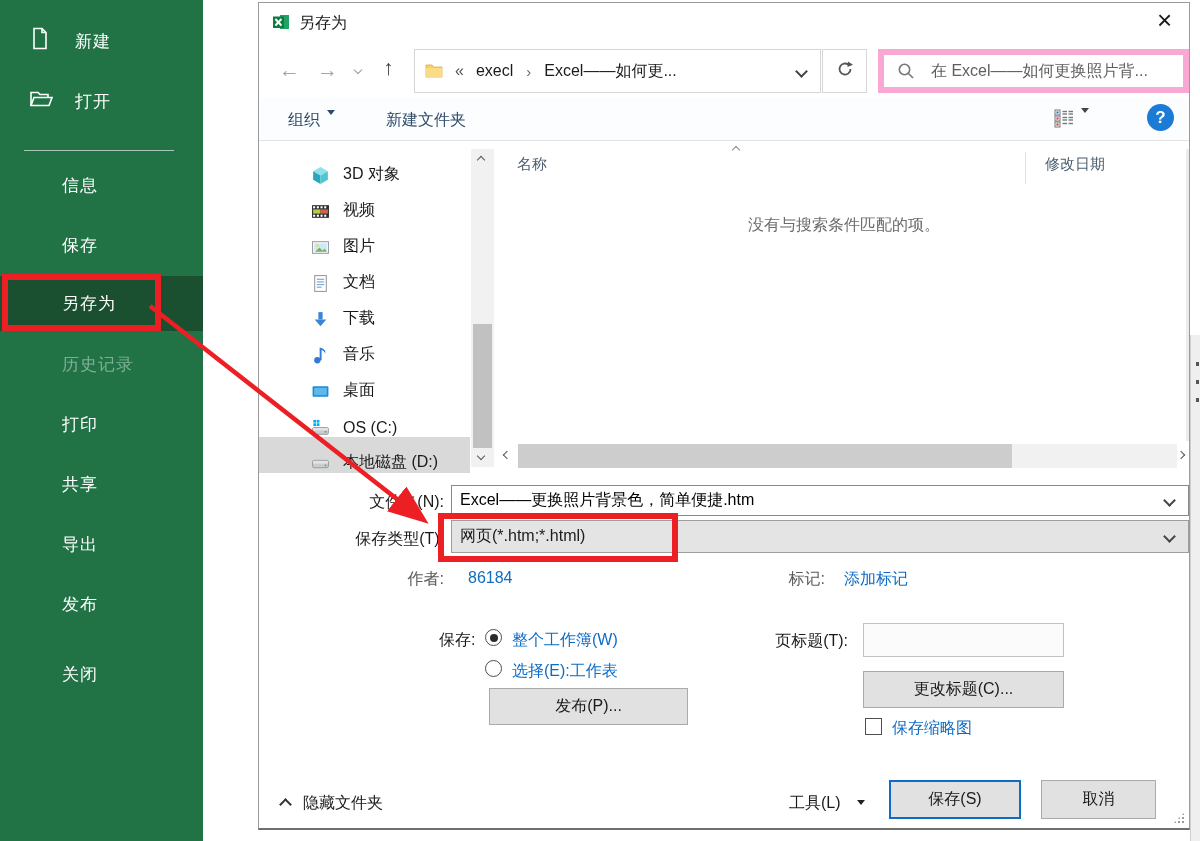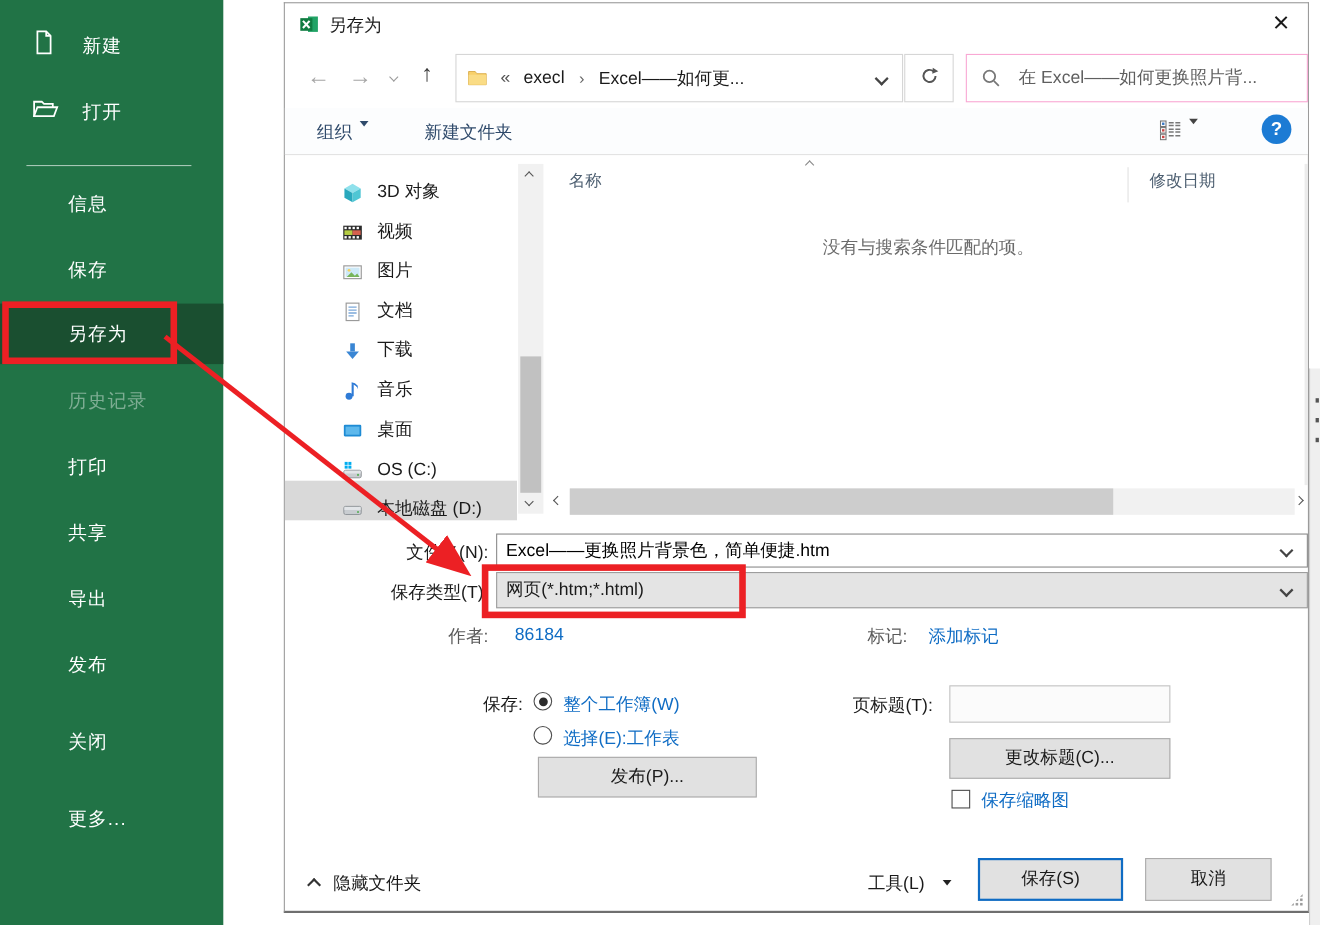--- a/index.html
+++ b/index.html
@@ -22,21 +22,21 @@
   .dlg-title{left:40px;top:10px;font-size:16px}
   .dlg-close{left:898px;top:2px;font-size:26px;font-weight:300;color:#1a1a1a;cursor:pointer}
   
   .nav-glyph{font-size:21px;line-height:21px}
   .dim{color:#a6a6a6}
   .dark{color:#3c3c3c}
   .addr{left:155px;top:46px;width:407px;height:44px;border:1px solid #d6d6d6;box-sizing:border-box;
         display:flex;align-items:center;font-size:16px;background:#fff}
   .refresh-box{left:563px;top:46px;width:45px;height:44px;border:1px solid #d6d6d6;box-sizing:border-box;
         display:flex;align-items:center;justify-content:center}
-  .search{left:619px;top:46px;width:311px;height:44px;border:1px solid #f9a8d4;box-sizing:border-box;
+  .search{left:619px;top:46px;width:311px;height:44px;border:6px solid #f9a8d4;box-sizing:border-box;
         display:flex;align-items:center}
   .search input{border:0;outline:0;flex:1;font-size:16px;margin-left:14px;font-family:inherit;min-width:0;background:transparent}
   .search input::placeholder{color:#5f5f5f;opacity:1}
   
   .chv{display:inline-block;width:7px;height:7px;border-right:2px solid #444;border-bottom:2px solid #444}
   .chv.down{transform:rotate(45deg)}
   .chv.up{transform:rotate(-135deg)}
   .chv.left{transform:rotate(135deg)}
   .chv.right{transform:rotate(-45deg)}
   .chv.sm{width:5px;height:5px;border-width:1.6px}
@@ -132,23 +132,20 @@
     <span class="lbl">共享</span>
   </div>
   <div class="sb-item" style="top:520px">
     <span class="lbl">导出</span>
   </div>
   <div class="sb-item" style="top:580px">
     <span class="lbl">发布</span>
   </div>
   <div class="sb-item" style="top:650px">
     <span class="lbl">关闭</span>
-  </div>
-  <div class="sb-item" style="top:720px">
-    <span class="lbl">更多...</span>
   </div>
 </div>
 
 <div class="right-strip"></div>
 <div class="strip-dash" style="top:362px"></div>
 <div class="strip-dash" style="top:380px"></div>
 <div class="strip-dash" style="top:398px"></div>
 
 <div id="dialog">
 

